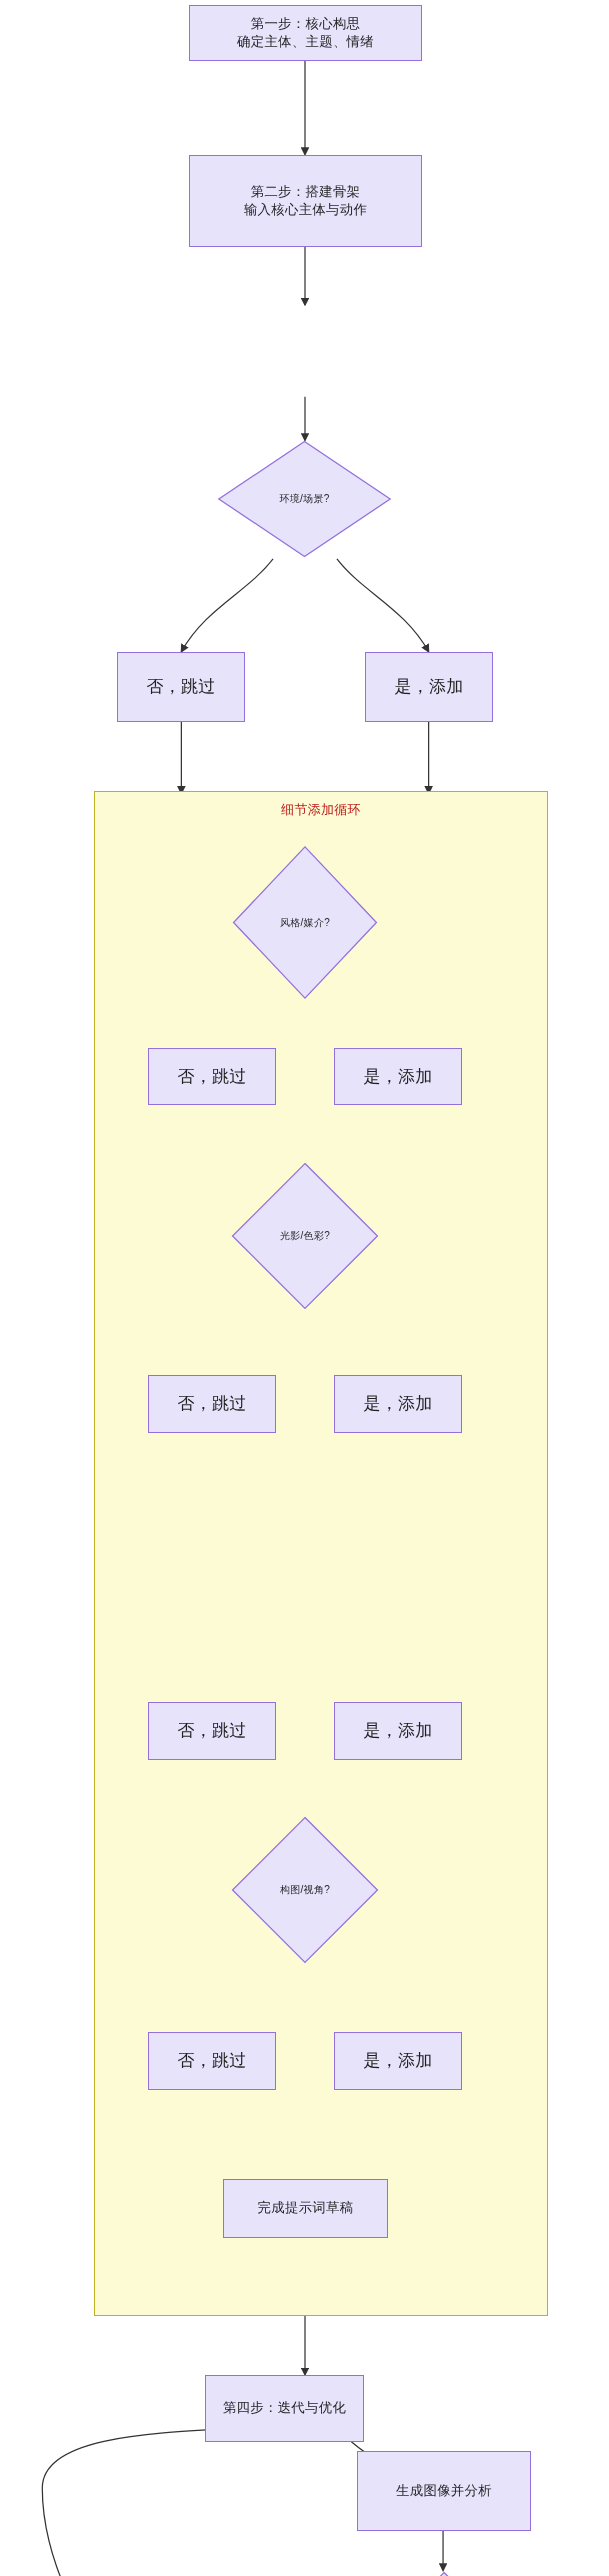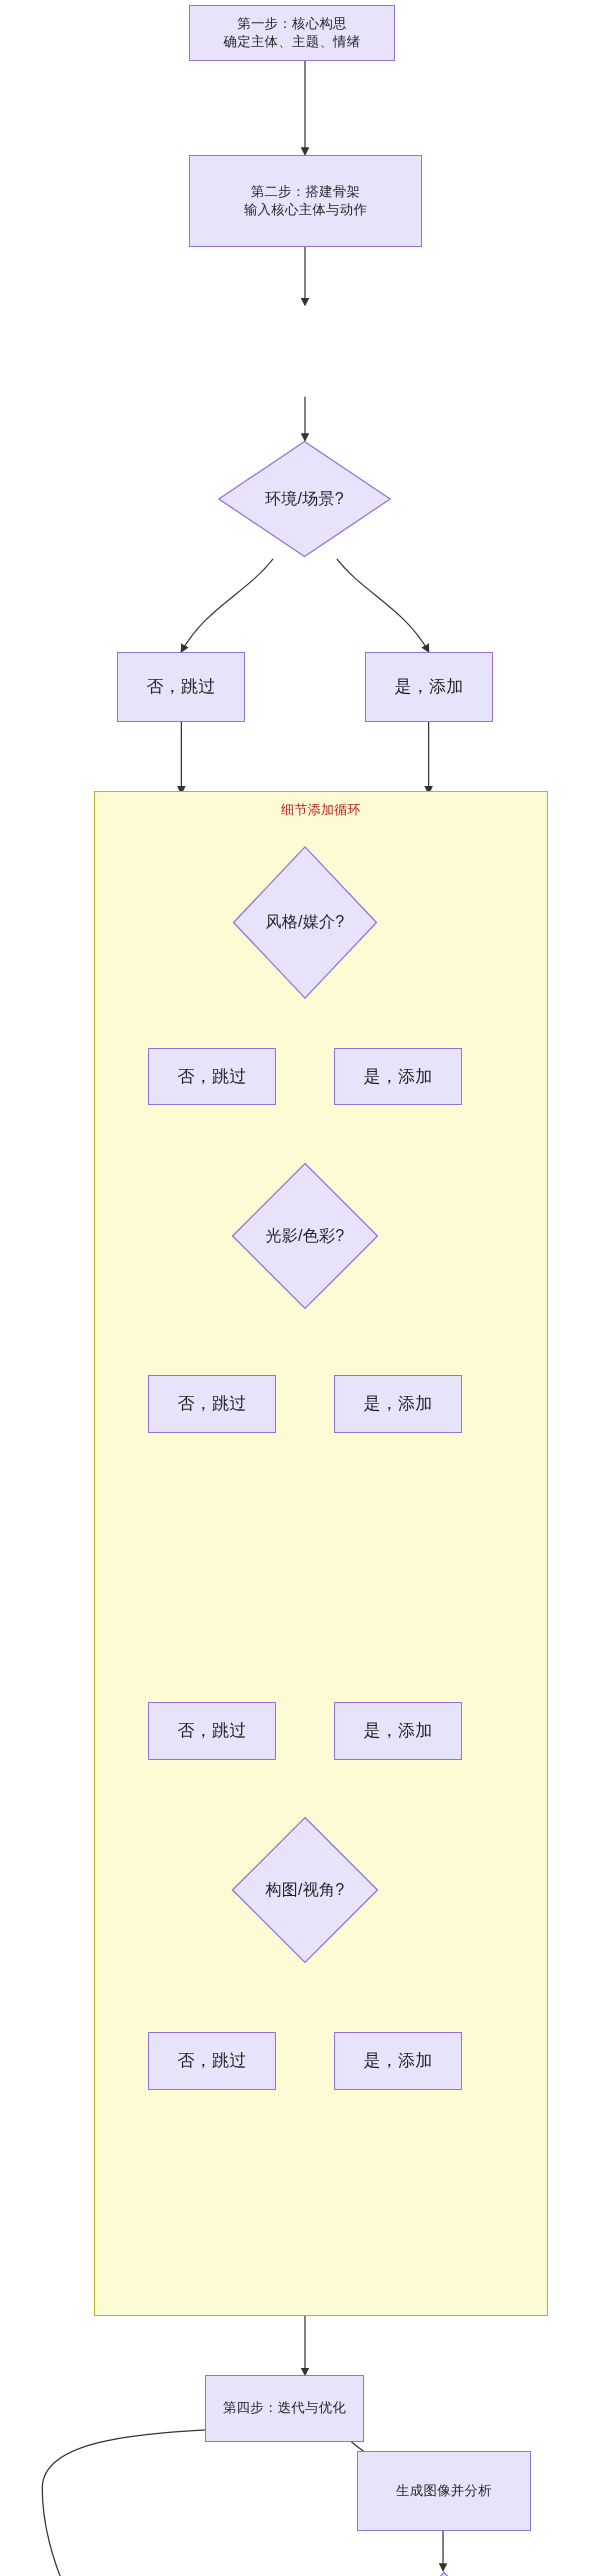--- a/index.html
+++ b/index.html
@@ -44,21 +44,21 @@
     position:absolute;
     z-index:3;
     display:flex;
     align-items:center;
     justify-content:center;
   }
   .diamond-wrap svg{position:absolute;left:0;top:0;}
   .diamond-label{
     position:relative;
     z-index:2;
-    font-size:16px;
+    font-size:10px;
     color:#1f2020;
     letter-spacing:0.3px;
     white-space:nowrap;
   }
   .subgraph{
     position:absolute;
     box-sizing:border-box;
     background:#fdfbd4;
     border:1px solid #bdb023;
     z-index:1;
@@ -144,21 +144,21 @@
       <path d="M 800 5205 L 450 5432"></path>
 
       <path d="M 862 5272 L 862 5432"></path>
 
       <path d="M 264 5432 C 264 5200, 82 5050, 82 4830 C 82 4720, 340 4722, 500 4712"></path>
 
       <path d="M 862 5604 L 862 5722"></path>
     </g>
   </svg>
 
-  <div class="node" style="left:189px; top:5.2px; width:206px; height:56px;">第一步：核心构思
+  <div class="node" style="left:189px; top:5.2px; width:233px; height:56px;">第一步：核心构思
 确定主体、主题、情绪</div>
 
   <div class="node" style="left:189px; top:155px; width:233px; height:92px;">第二步：搭建骨架
 输入核心主体与动作</div>
 
 
   <div class="diamond-wrap" style="left:217px; top:440px; width:175px; height:118px;">
     <svg width="175" height="118" viewBox="0 0 340 230" xmlns="http://www.w3.org/2000/svg">
       <polygon points="170,3 337,115 170,227 3,115" fill="#e7e3fb" stroke="#9370db" stroke-width="2.5"></polygon>
     </svg>
@@ -195,20 +195,21 @@
   <div class="diamond-wrap" style="left:231px; top:1816px; width:148px; height:148px;">
     <svg width="148" height="148" viewBox="0 0 288 288" xmlns="http://www.w3.org/2000/svg">
       <polygon points="144,3 285,144 144,285 3,144" fill="#e7e3fb" stroke="#9370db" stroke-width="2.5"></polygon>
     </svg>
     <span class="diamond-label">构图/视角?</span>
   </div>
 
   <div class="node small" style="left:148px; top:2032px; width:128px; height:58px;">否，跳过</div>
   <div class="node small" style="left:334px; top:2032px; width:128px; height:58px;">是，添加</div>
 
+  <div class="node" style="left:223px; top:2179px; width:165px; height:59px;">完成提示词草稿</div>
 
   <div class="node" style="left:205px; top:2375px; width:159px; height:67px;">第四步：迭代与优化</div>
 
   <div class="node" style="left:357px; top:2451px; width:174px; height:80px;">生成图像并分析</div>
 
   <div class="diamond-wrap" style="left:370px; top:2571px; width:148px; height:148px;">
     <svg width="148" height="148" viewBox="0 0 288 288" xmlns="http://www.w3.org/2000/svg">
       <polygon points="144,3 285,144 144,285 3,144" fill="#e7e3fb" stroke="#9370db" stroke-width="2.5"></polygon>
     </svg>
 

